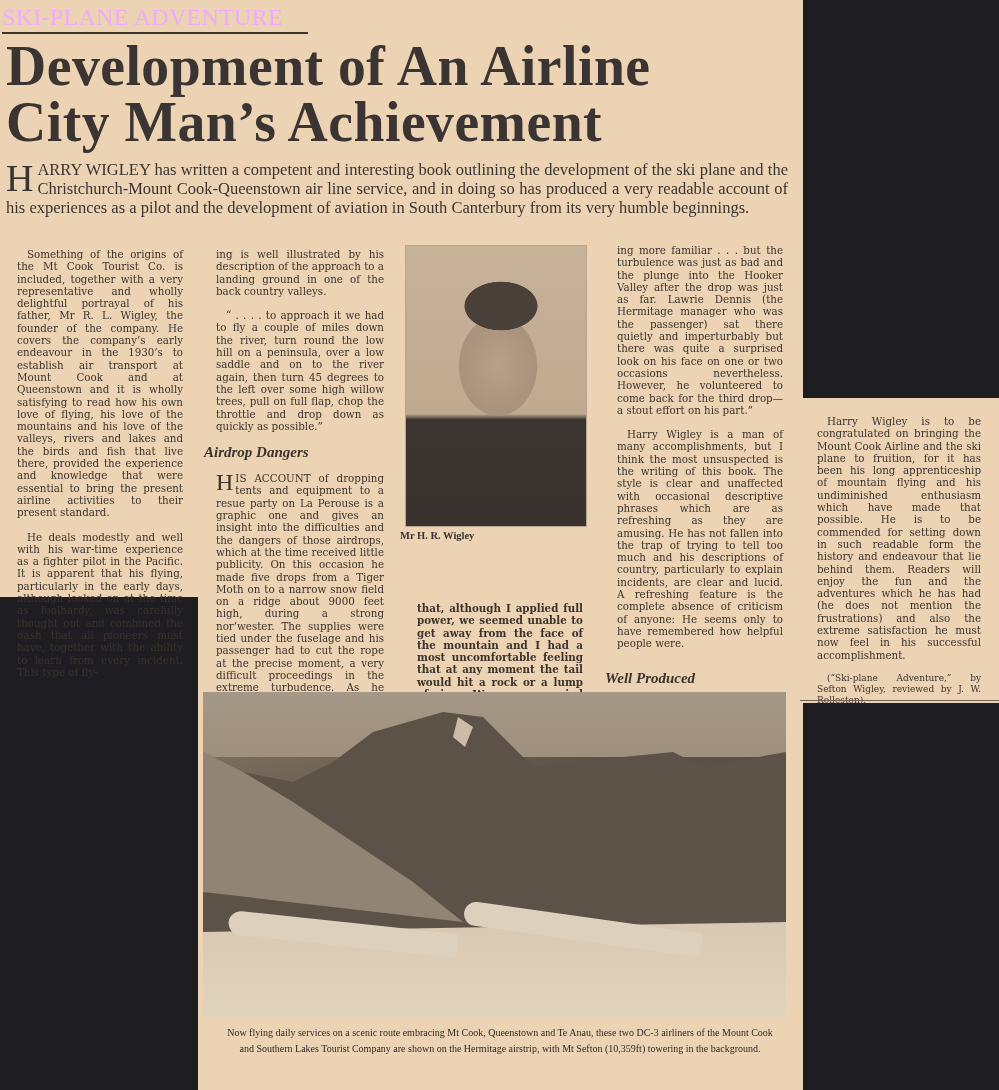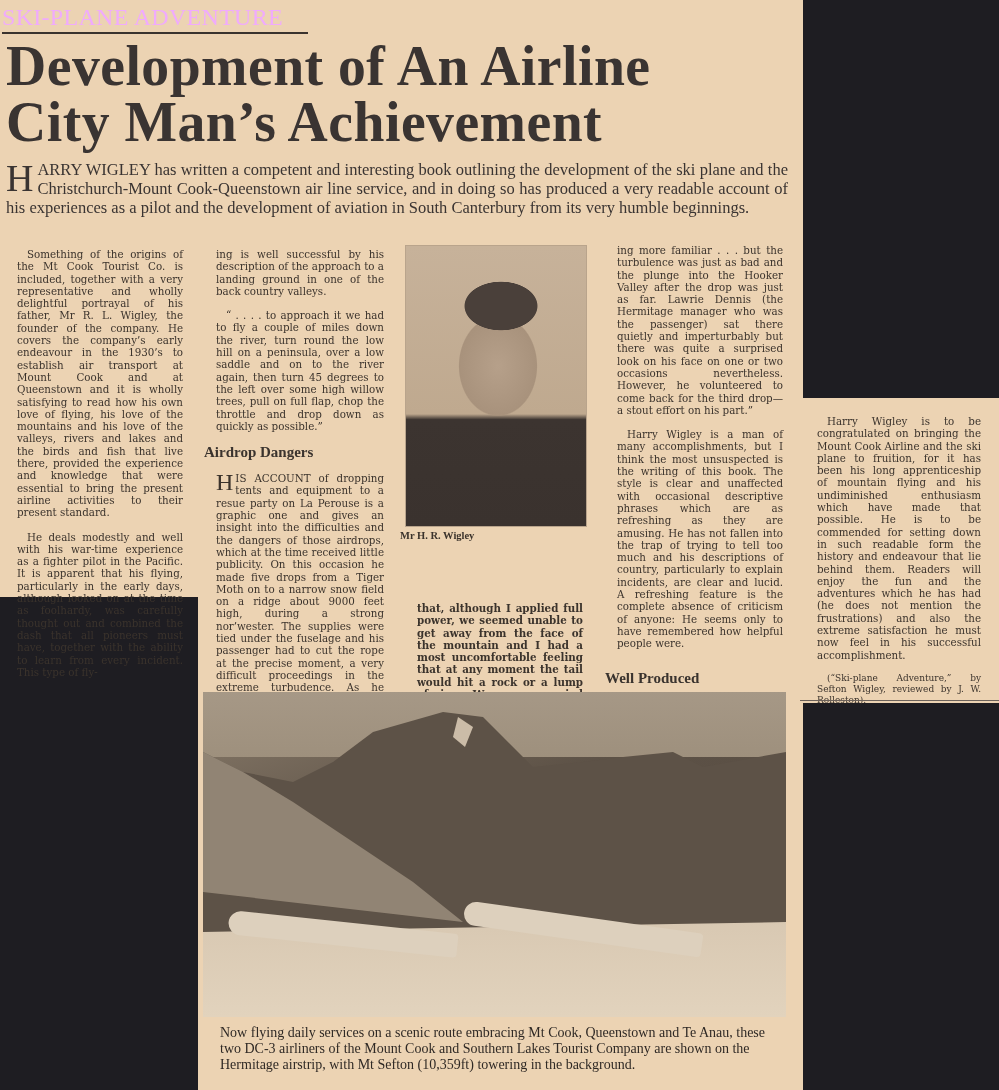--- a/index.html
+++ b/index.html
@@ -27,21 +27,21 @@
   }
   .standfirst .dropcap { float:left; font-size:38px; line-height:32px; margin-right:4px; margin-top:2px; }
   .col {
     position:absolute; font-family:"DejaVu Serif", serif; font-size:10.3px;
     line-height:12.3px; color:#3b332c; text-align:justify;
   }
   .col p { margin:12px; text-indent:10px; }
   .col p.noindent { text-indent:0; }
   .subhead {
     font-family:"Liberation Serif", serif; font-weight:bold; font-size:15px;
-    line-height:16px; color:#3a332e; margin:2px 0 0 0;
+    line-height:16px; color:#3a332e; margin:2px 0 0 0;font-style:italic;
   }
   .bigcap { float:left; font-size:24px; line-height:20px; margin-right:2px; font-family:"Liberation Serif", serif; }
   .photo-portrait {
     position:absolute; left:405px; top:245px; width:180px; height:280px;
     background:
       radial-gradient(ellipse 45px 30px at 95px 60px, #4a403a 0%, #4a403a 80%, transparent 82%),
       radial-gradient(ellipse 55px 70px at 92px 120px, #b6a08a 0%, #a8927c 70%, transparent 72%),
       linear-gradient(180deg, #c7b29a 0%, #bfa98f 60%, #3c3430 62%, #3a322e 100%);
     border:1px solid #b9a48c;
   }
@@ -51,22 +51,22 @@
   }
   .photo-planes {
     position:absolute; left:203px; top:692px; width:583px; height:325px;
     background:
       linear-gradient(180deg, #a69886 0%, #9e907d 20%, transparent 20%),
       linear-gradient(180deg, transparent 70%, #d8c8b2 70%, #e2d3bd 100%),
       linear-gradient(160deg, #8a7c6b 0%, #5c5146 40%, #574c42 100%);
   }
   .plane { position:absolute; height:24px; background:#ddd0bd; border-radius:12px 4px 4px 12px; }
   .caption {
-    position:absolute; left:220px; top:1025px; width:560px; 
-    font-family:"Liberation Serif", serif; font-size:14px; line-height:16px; color:#2f2925;
+    position:absolute; left:220px; top:1025px; width:560px; text-align:center;
+    font-family:"Liberation Serif", serif; font-size:10px; line-height:16px; color:#2f2925;
   }
   .rule { position:absolute; background:#6d625a; }
 </style>
 </head>
 <body>
 
 <div class="paper" style="left:0;top:0;width:803px;height:597px;"></div>
 <div class="paper" style="left:198px;top:590px;width:605px;height:500px;"></div>
 <div class="paper" style="left:797px;top:398px;width:202px;height:305px;"></div>
 
@@ -81,21 +81,21 @@
   <span class="dropcap">H</span>
   <span>ARRY WIGLEY has written a competent and interesting book outlining the development of the ski plane and the Christchurch-Mount Cook-Queenstown air line service, and in doing so has produced a very readable account of his experiences as a pilot and the development of aviation in South Canterbury from its very humble beginnings.</span>
 </div>
 
 <div class="col" style="left:5px;top:236px;width:190px;">
   <p>Something of the origins of the Mt Cook Tourist Co. is included, together with a very representative and wholly delightful portrayal of his father, Mr R. L. Wigley, the founder of the company. He covers the company’s early endeavour in the 1930’s to establish air transport at Mount Cook and at Queenstown and it is wholly satisfying to read how his own love of flying, his love of the mountains and his love of the valleys, rivers and lakes and the birds and fish that live there, provided the experience and knowledge that were essential to bring the present airline activities to their present standard.</p>
   <p>He deals modestly and well with his war-time experience as a fighter pilot in the Pacific. It is apparent that his flying, particularly in the early days, although looked on at the time as foolhardy, was carefully thought out and combined the dash that all pioneers must have, together with the ability to learn from every incident. This type of fly-</p>
 </div>
 
 <div class="col" style="left:204px;top:236px;width:192px;">
-  <p class="noindent">ing is well successful by his description of the approach to a landing ground in one of the back country valleys.</p>
+  <p class="noindent">ing is well illustrated by his description of the approach to a landing ground in one of the back country valleys.</p>
   <p>“ . . . . to approach it we had to fly a couple of miles down the river, turn round the low hill on a peninsula, over a low saddle and on to the river again, then turn 45 degrees to the left over some high willow trees, pull on full flap, chop the throttle and drop down as quickly as possible.”</p>
   <div class="subhead" style="margin-top:8px;">Airdrop Dangers</div>
   <p class="noindent">
     <span class="bigcap">H</span><span>IS ACCOUNT of dropping tents and equipment to a resue party on La Perouse is a graphic one and gives an insight into the difficulties and the dangers of those airdrops, which at the time received little publicity. On this occasion he made five drops from a Tiger Moth on to a narrow snow field on a ridge about 9000 feet high, during a strong nor’wester. The supplies were tied under the fuselage and his passenger had to cut the rope at the precise moment, a very difficult proceedings in the extreme turbudence. As he sailed out over the ridge “there was a violent down draught flowing almost vertically down the east face of La Perouse and it took us down with it. It was so rapid</span>
   </p>
 </div>
 
 <div class="photo-portrait"></div>
 <div class="portrait-caption">Mr H. R. Wigley</div>
 

